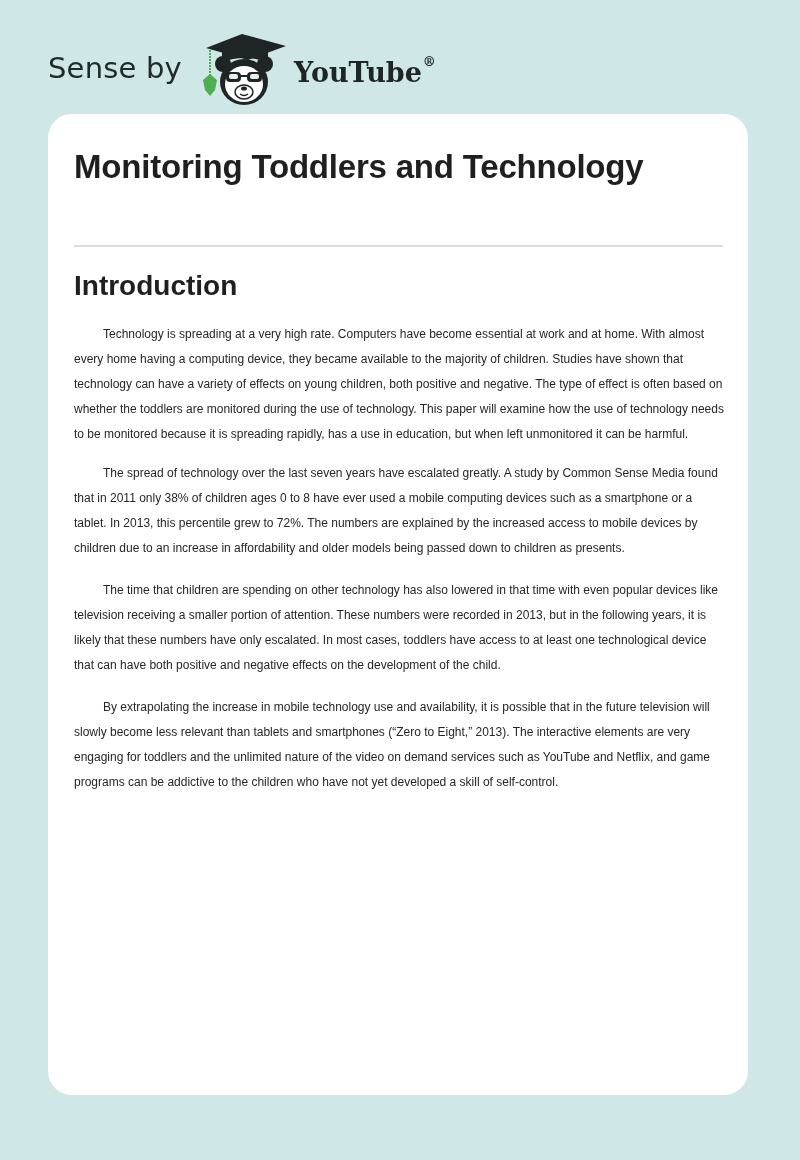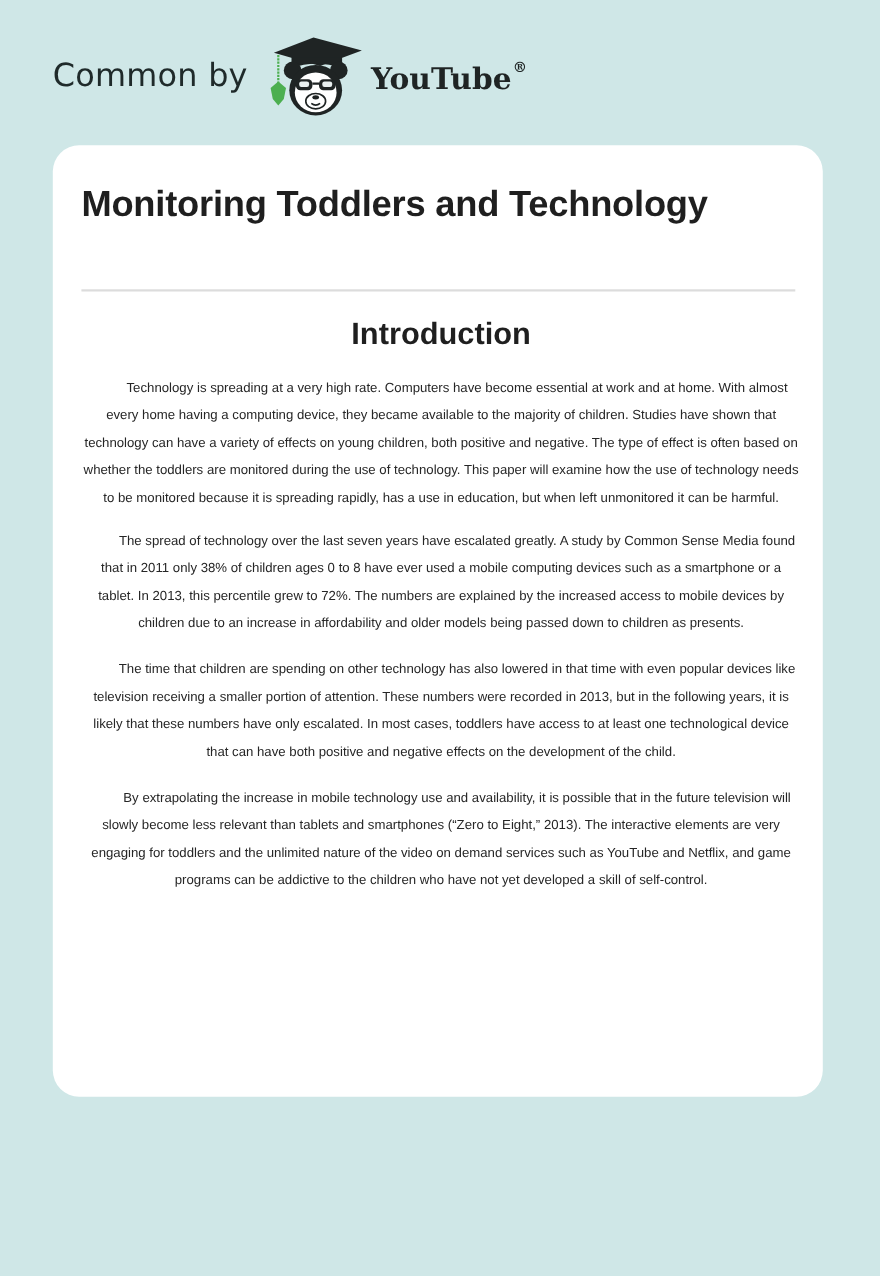--- a/index.html
+++ b/index.html
@@ -21,58 +21,58 @@
   }
   .logo-mark { width: 92px; height: 80px; margin-left: -2px; }
   .brand {
     font-family: "DejaVu Serif", serif; font-weight: bold;
     font-size: 27px; color: #1f2424; margin-left: 4px; margin-top: 4px;
     position: relative;
   }
   .brand sup { font-size: 13px; position: relative; top: -6px; margin-left: 1px; }
 
   .card {
-    position: absolute; left: 48px; top: 132px;
-    width: 700px; height: 865px;
+    position: absolute; left: 48px; top: 114px;
+    width: 700px; height: 981px;
     background: #ffffff; border-radius: 24px;
   }
   .title {
     position: absolute; left: 26px; top: 34px;
     font-size: 33px; font-weight: bold; color: #1f1f1f; letter-spacing: -0.2px;
   }
   .badge {
     position: absolute; left: 26px; top: 92px;
     display: flex; align-items: center;
   }
   .badge-icon {
     width: 25px; height: 25px; border-radius: 50%;
     background: #9dd3cf; display: flex; align-items: center; justify-content: center;
   }
   .badge-text { font-size: 14px; font-weight: bold; color: #222; margin-left: 5px; }
   .divider {
     position: absolute; left: 26px; top: 131px; width: 649px; height: 2px;
     background: #dcdcdc;
   }
 
-  .content { position: absolute; left: 26px; top: 152px; width: 654px; text-align: center; }
+  .content { position: absolute; left: 26px; top: 152px; width: 654px; }
   h2 {
     font-size: 28px; font-weight: bold; color: #1f1f1f;
     line-height: 40px; margin-bottom: 16px;
   }
   p {
     font-size: 12px; line-height: 25px; color: #262626;
     text-indent: 29px; margin-bottom: 17px;
   }
   p.last-in-section { margin-bottom: 14px; }
 </style>
 </head>
 <body>
 
 <div class="header">
-  <span class="essay-by">Common by</span>
+  <span class="essay-by">Sense by</span>
   <a style="display:flex;align-items:center;text-decoration:none;color:inherit;">
     <svg class="logo-mark" viewBox="0 0 92 80">
 
       <polygon points="8,18 44,4 88,16 50,30" fill="#1f2424"></polygon>
       <path d="M24,22 L24,32 Q46,24 70,32 L70,22 Z" fill="#1f2424"></path>
 
       <line x1="12" y1="20" x2="12" y2="48" stroke="#4caf50" stroke-width="2" stroke-dasharray="2,1"></line>
       <path d="M5,50 L12,44 L19,50 L17,60 L12,66 L7,60 Z" fill="#4caf50"></path>
 
       <circle cx="25" cy="34" r="8" fill="#1f2424"></circle>

